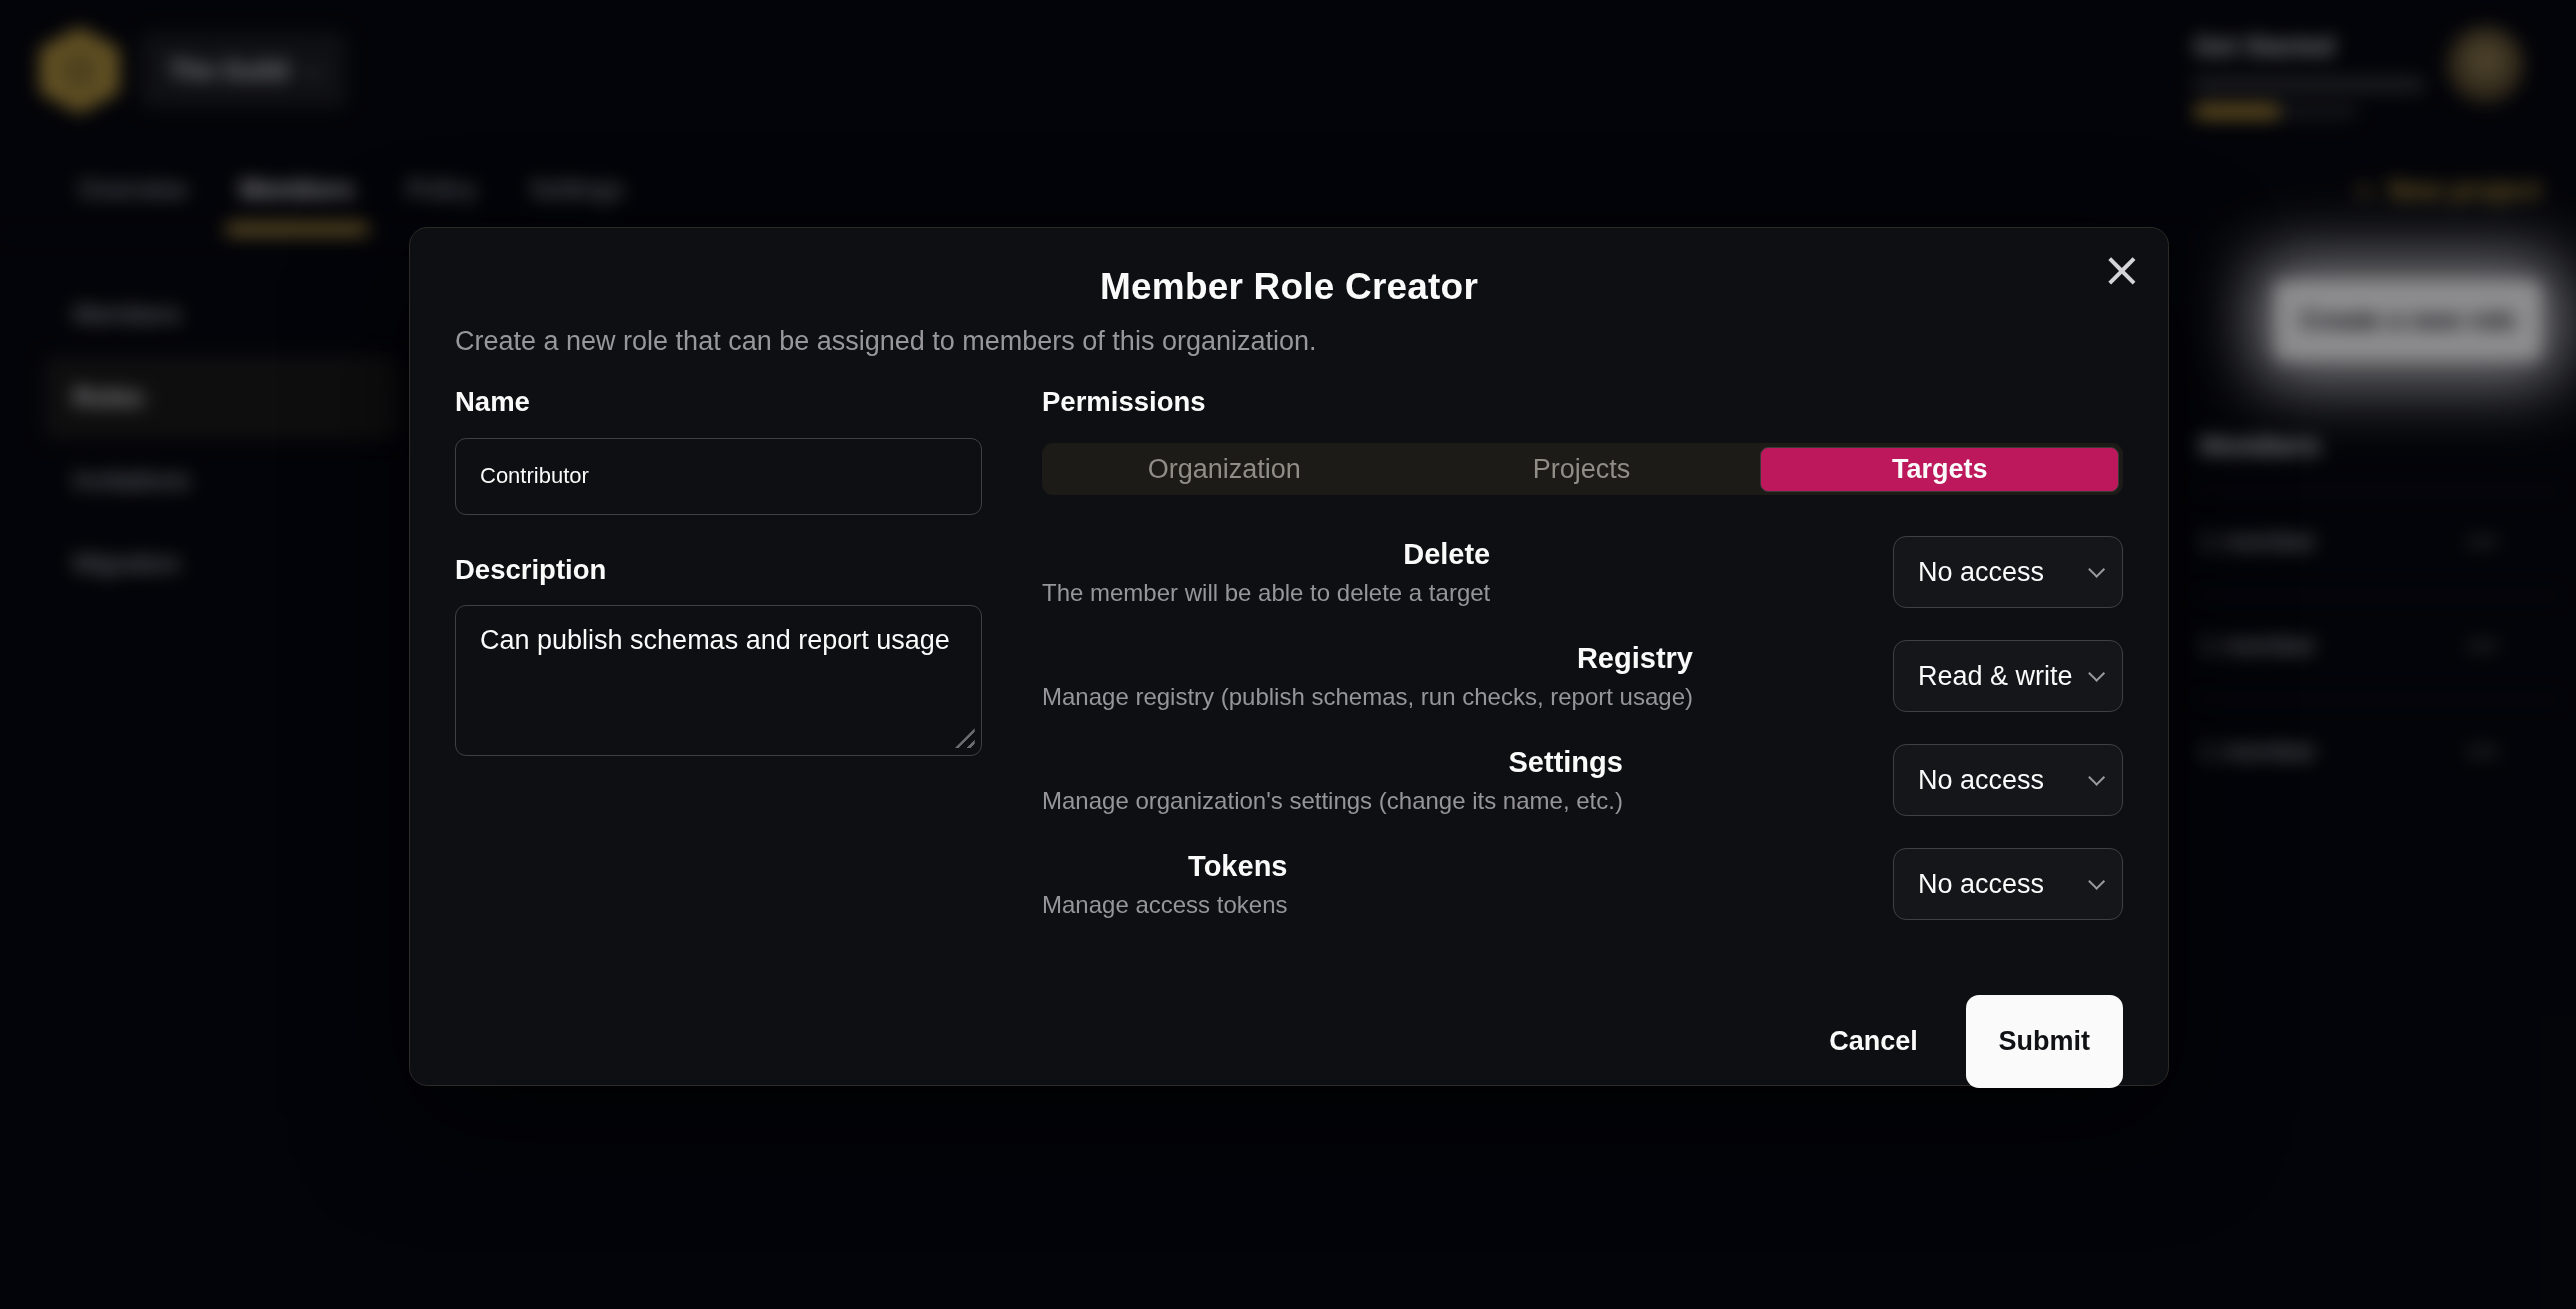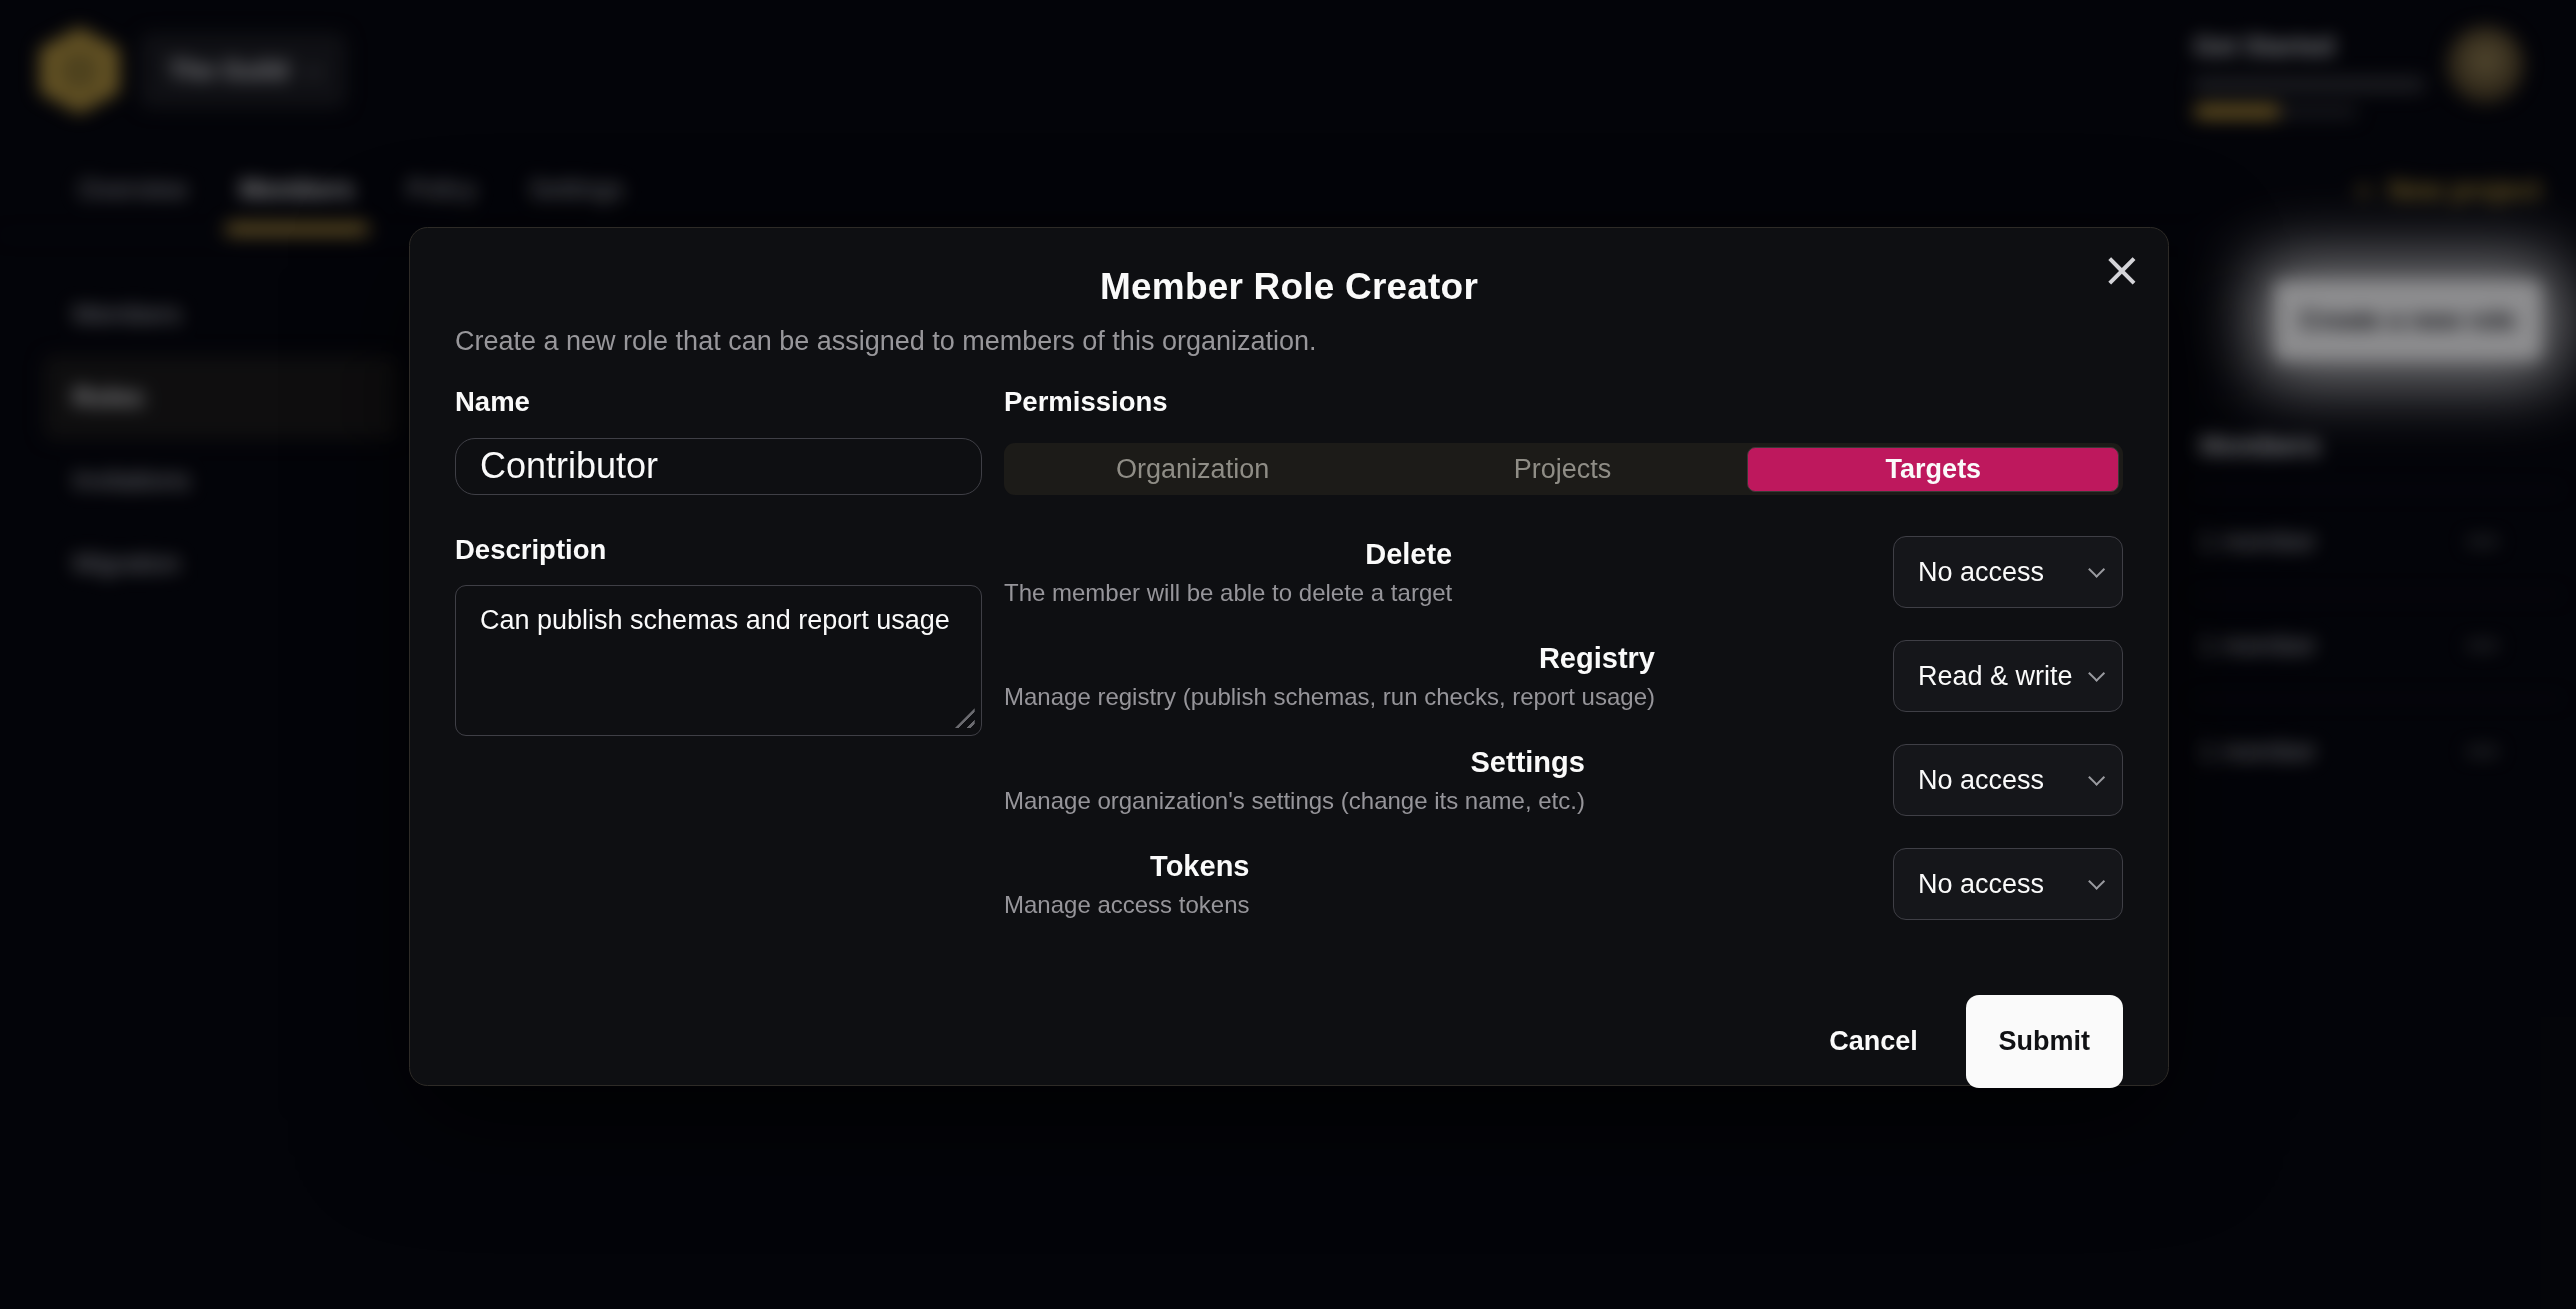--- a/index.html
+++ b/index.html
@@ -56,26 +56,26 @@
   
   .overlay { position:absolute; inset:0; background:rgba(2,3,7,.45); }
   .modal { position:absolute; left:409px; top:227px; width:1760px; height:859px;
     background:#0e0f12; border:1.8px solid #2e2b27; border-radius:18.4px;
     box-shadow:0 37px 110px rgba(0,0,0,.7); padding:38px 45px 42px; color:#fafafa; }
   .modal-close { position:absolute; top:16.5px; right:26px; background:none; border:none;
     color:#d4d4d8; font-size:48px; line-height:1; cursor:pointer; font-family:"DejaVu Sans", sans-serif; }
   .modal-title { font-size:37px; font-weight:700; letter-spacing:0.2px;text-align:center; }
   .modal-subtitle { margin-top:18.4px; font-size:27px; color:#98979b; }
 
-  .form-grid { display:flex; gap:22px; margin-top:29px; }
+  .form-grid { display:flex; gap:60px; margin-top:29px; }
   .col-left { width:527px; flex:none; }
   .col-right { flex:1; }
   .field-label { font-size:27.5px; font-weight:600; height:33px; }
-  .text-input { margin-top:18.4px; width:100%; height:57px; background:transparent;
-    border:1.8px solid #3f3f46; border-radius:20px; color:#fafafa; font-size:36px;
+  .text-input { margin-top:18.4px; width:100%; height:77px; background:transparent;
+    border:1.8px solid #3f3f46; border-radius:11px; color:#fafafa; font-size:22px;
     padding:0 24px; font-family:"Liberation Sans", sans-serif; }
   .desc-label { margin-top:39px; }
   .textarea-wrap { position:relative; margin-top:18.4px; }
   .text-area { width:100%; height:151px; background:transparent; border:1.8px solid #3f3f46;
     border-radius:11px; color:#fafafa; font-size:27px; padding:18.4px 24px; resize:none;
     font-family:"Liberation Sans", sans-serif; }
   .resize-handle { position:absolute; right:7.3px; bottom:11px; width:20px; height:20px;
     background: repeating-linear-gradient(135deg, transparent 0 5.5px, #6b6b70 5.5px 8.3px); 
     clip-path: polygon(100% 0, 100% 100%, 0 100%); }
 

